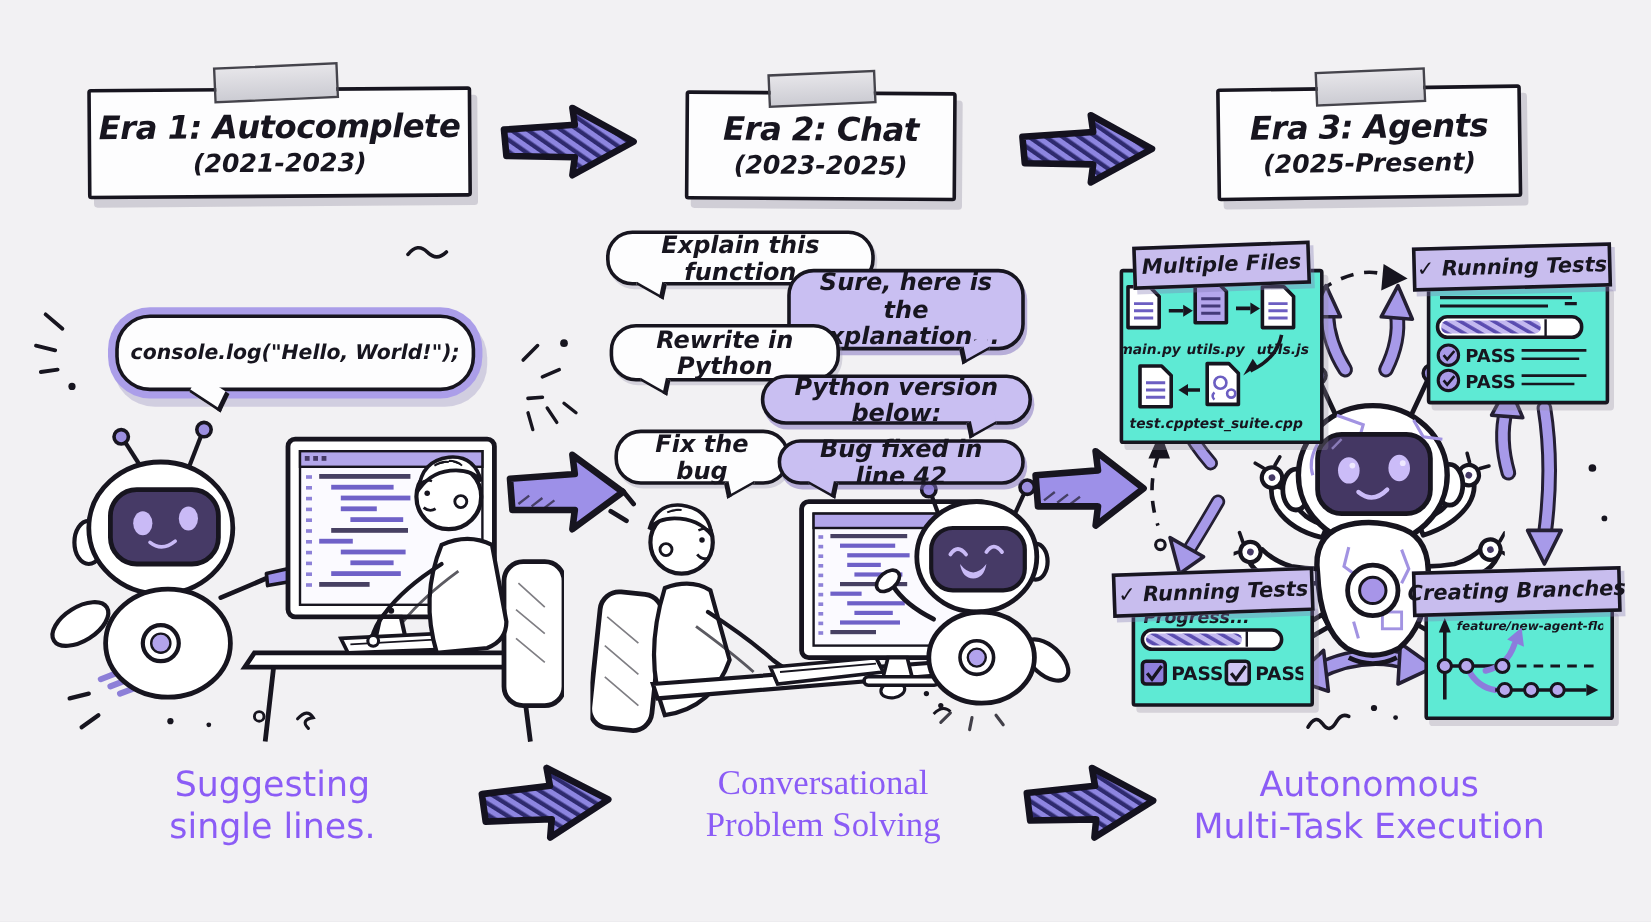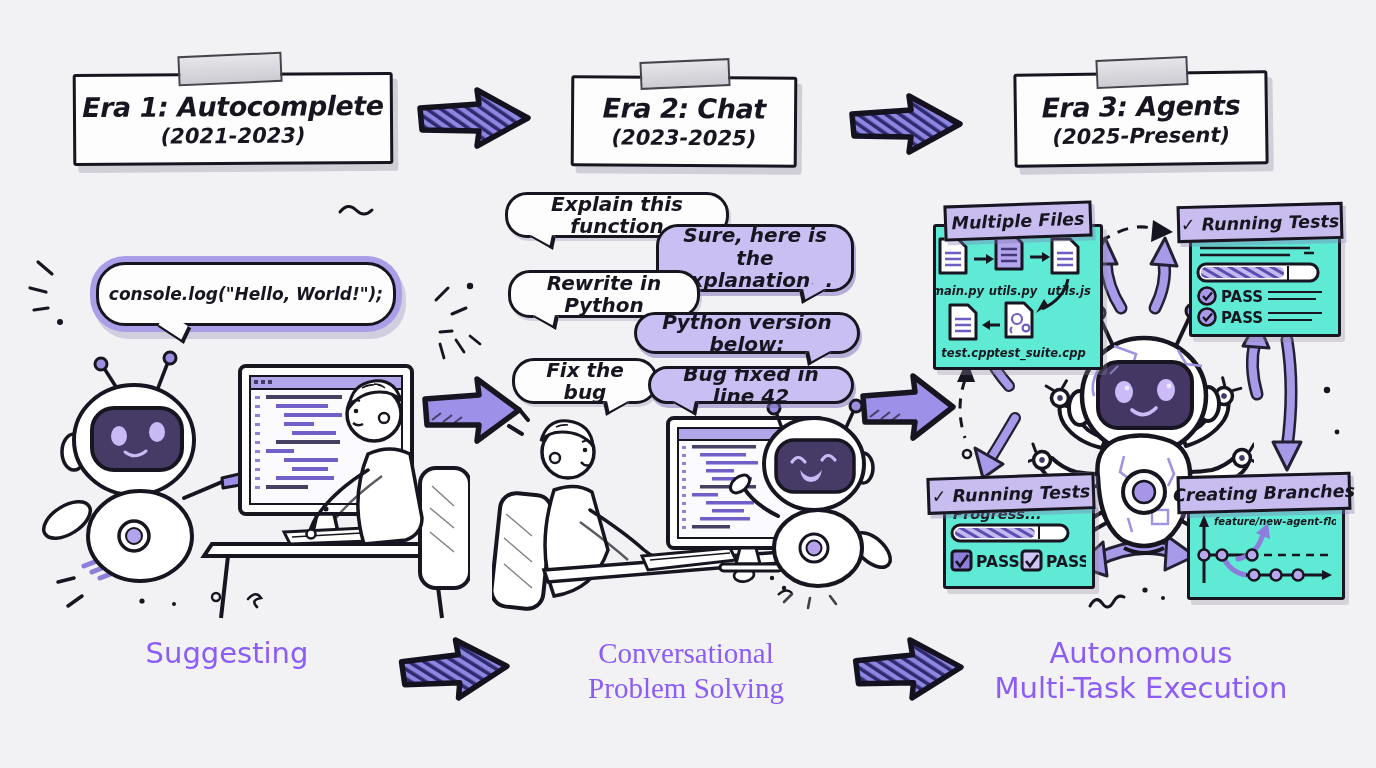--- a/index.html
+++ b/index.html
@@ -507,20 +507,21 @@
       <circle cx="32" cy="46" r="5.5" fill="#b7a8ee" stroke="#17151f" stroke-width="2.5"></circle>
       <circle cx="62" cy="46" r="5.5" fill="#b7a8ee" stroke="#17151f" stroke-width="2.5"></circle>
       <circle cx="64" cy="66" r="5.5" fill="#b7a8ee" stroke="#17151f" stroke-width="2.5"></circle>
       <circle cx="86" cy="66" r="5.5" fill="#b7a8ee" stroke="#17151f" stroke-width="2.5"></circle>
       <circle cx="108" cy="66" r="5.5" fill="#b7a8ee" stroke="#17151f" stroke-width="2.5"></circle>
     </svg>
   </div>
 
   <div class="caption" style="left:227px;top:636px;">
     <div>Suggesting</div>
+    <div>single lines.</div>
   </div>
   <svg class="arrow" style="left:398px;top:634px;transform:rotate(-3deg);" width="114" height="70" viewBox="0 0 114 70">
     <defs>
         <pattern id="h3" width="8" height="8" patternUnits="userSpaceOnUse" patternTransform="rotate(-55)">
       <rect width="8" height="8" fill="#8d85e0"></rect>
           <rect width="3.6" height="8" fill="#2e2a6e"></rect>
         </pattern>
       </defs>
     <path d="M4,25 L61,21 L59,6 L109,35 L59,64 L61,49 L6,48 Z" fill="url(#h3)" stroke="#14121f" stroke-width="5.5" stroke-linejoin="round"></path>
   </svg>

